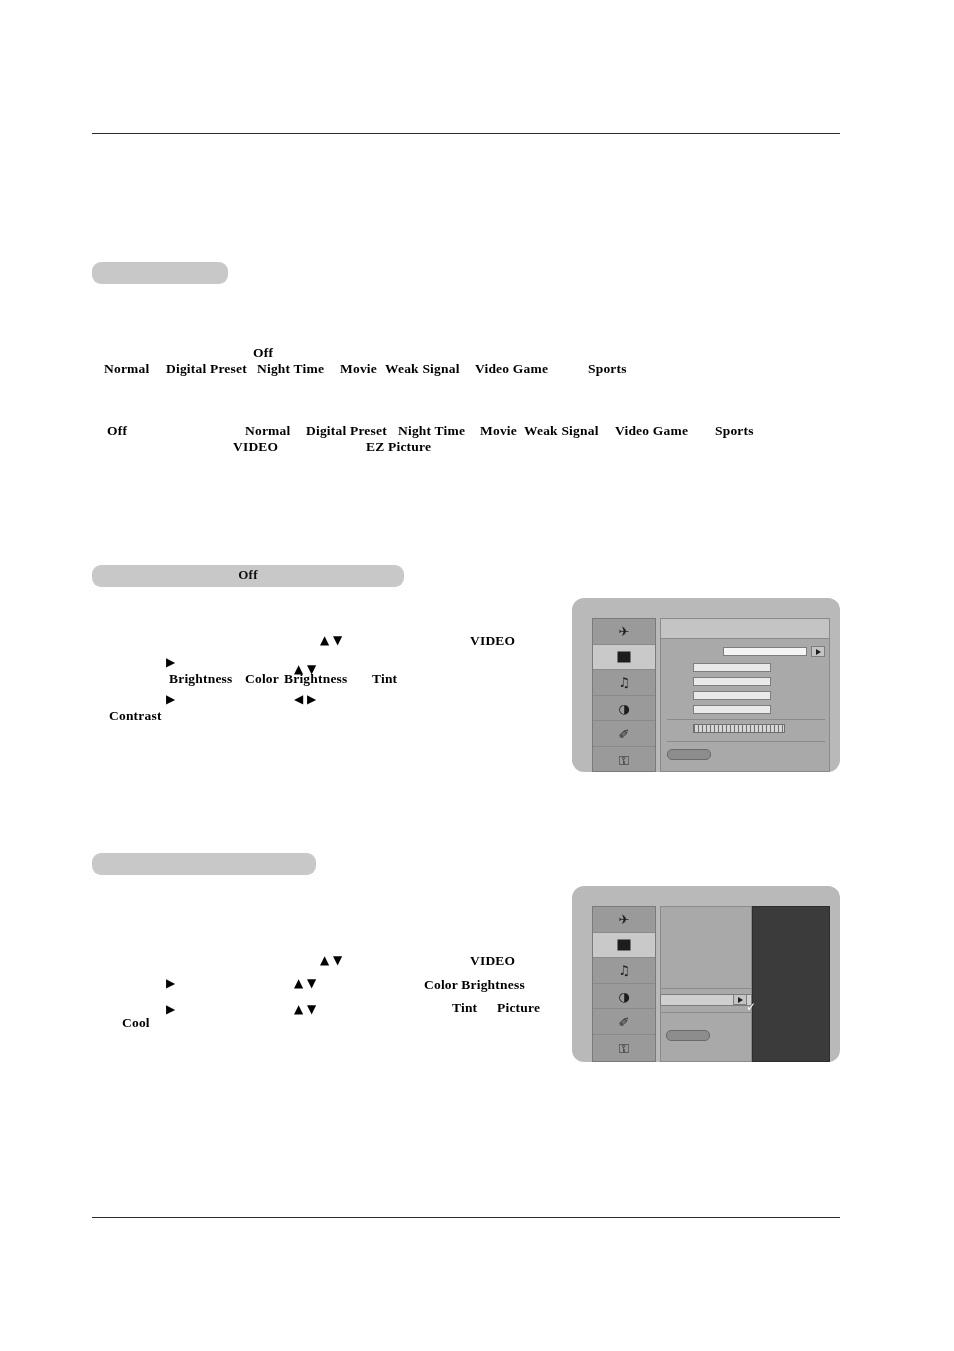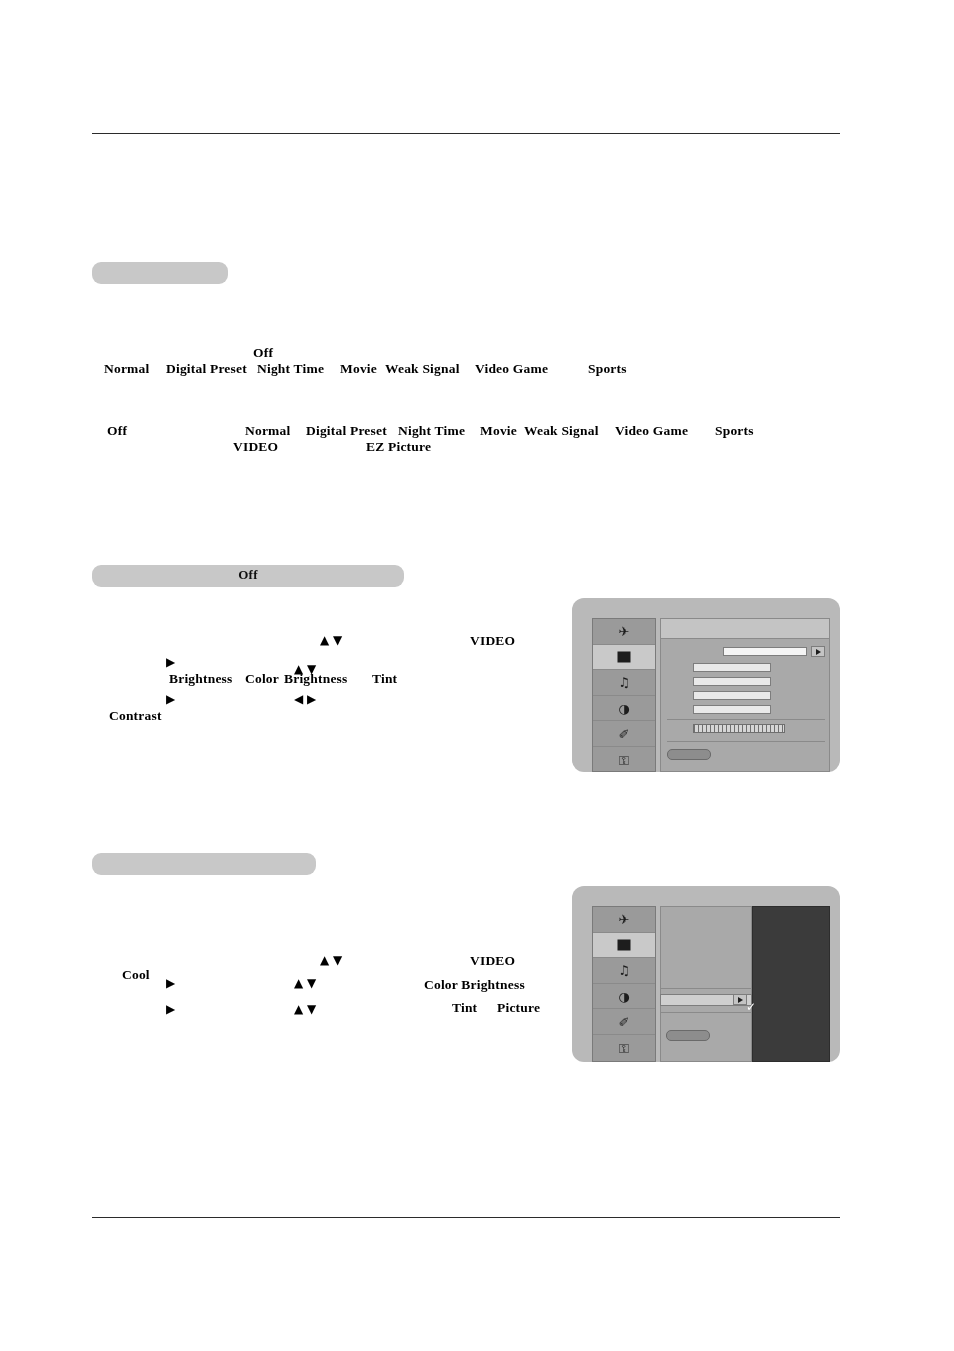--- a/index.html
+++ b/index.html
@@ -238,21 +238,21 @@
   <div id="s3">
       <div class="tri" style="left: 320px; top: 953px;">▲ ▼</div>
       <div class="bold" style="left: 470px; top: 953px;">VIDEO</div>
       <div class="tri" style="left: 166px; top: 976px;">▶</div>
       <div class="tri" style="left: 294px; top: 976px;">▲ ▼</div>
       <div class="bold" style="left: 424px; top: 977px;">Color Brightness</div>
       <div class="tri" style="left: 166px; top: 1002px;">▶</div>
       <div class="tri" style="left: 294px; top: 1002px;">▲ ▼</div>
       <div class="bold" style="left: 452px; top: 1000px;">Tint</div>
       <div class="bold" style="left: 497px; top: 1000px;">Picture</div>
-      <div class="bold" style="left: 122px; top: 967px;">Cool</div>
+      <div class="bold" style="left: 122px; top: 1015px;">Cool</div>
     </div>
 
   <div class="osd osd1">
     <div class="osd-inner">
       <div class="rail" id="rail1">
           <div class="rail-item">
             <span class="rail-ico">✈</span>
           </div>
           <div class="rail-item sel">
             <span class="sq"></span>

